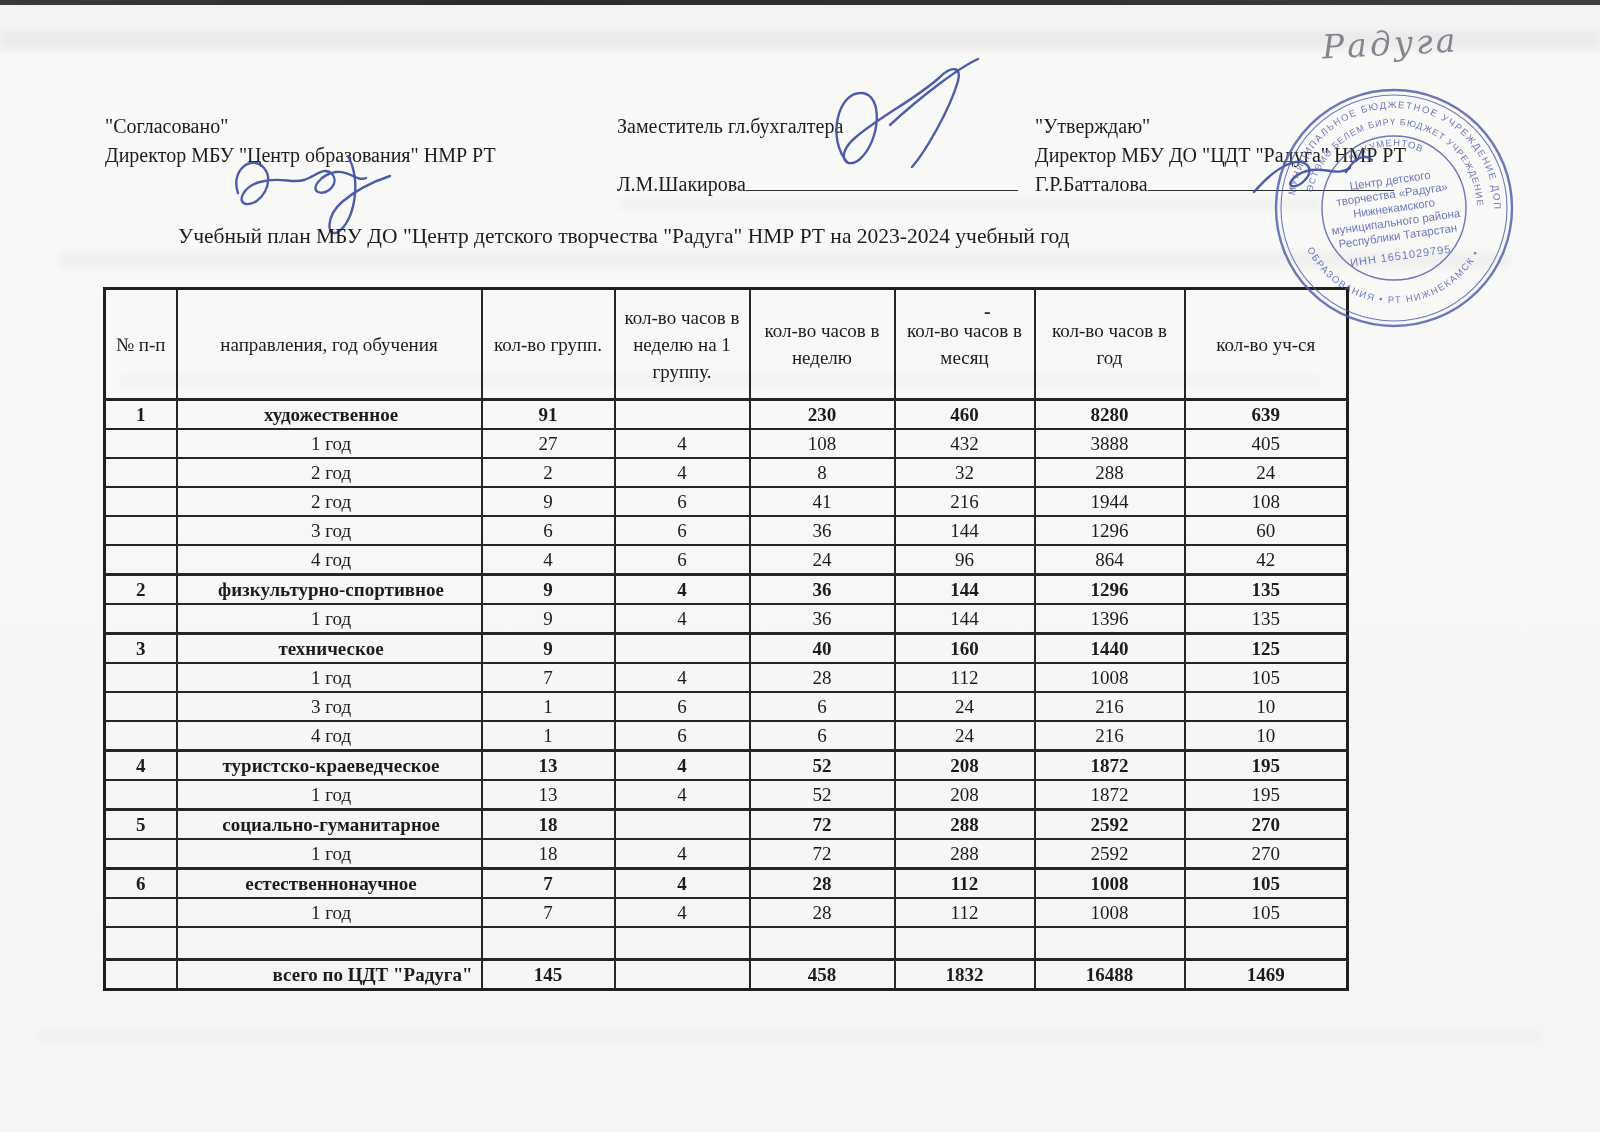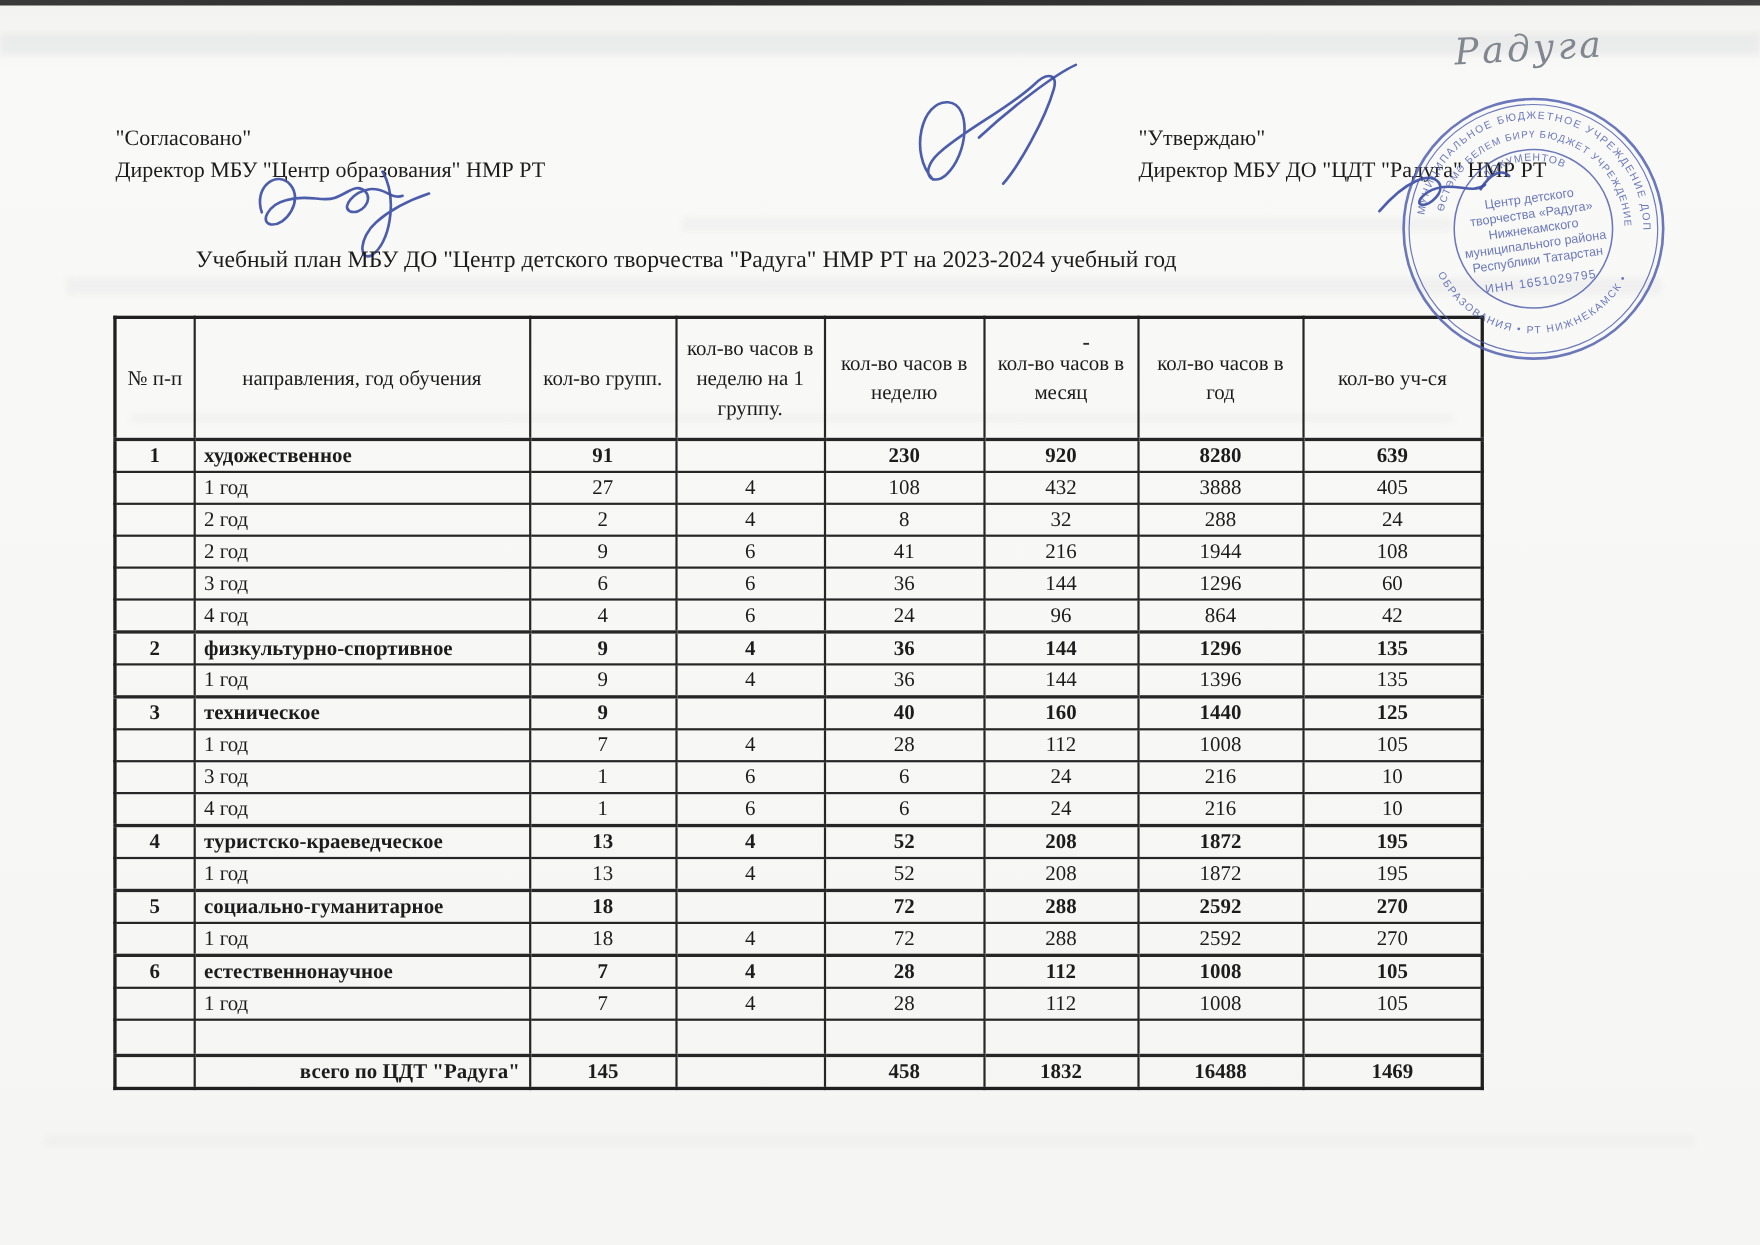--- a/index.html
+++ b/index.html
@@ -32,21 +32,21 @@
   }
   table.plan th{
     border:2px solid #262626;font-weight:normal;text-align:center;
     font-size:19px;line-height:27px;height:104px;padding:2px 6px;vertical-align:middle;
     border-bottom-width:3px;
   }
   table.plan td{
     border:2px solid #262626;font-size:19px;text-align:center;
     height:27px;padding:0 4px;vertical-align:middle;
   }
-  table.plan td.name{text-align:left;padding-left:8px;}
+  table.plan td.name{text-align:center;padding-left:8px;}
   table.plan tr.section td{font-weight:bold;border-top-width:3px;}
   table.plan tr.total td{font-weight:bold;border-top-width:3px;}
   table.plan tr.total td.name{text-align:right;padding-right:8px;}
   table.plan tr.blank td{height:30px;}
   .stamp{position:absolute;left:1266px;top:80px;opacity:.82;filter:blur(.35px);pointer-events:none;}
   .stamp circle{fill:none;stroke:#4d5cae;}
   .stamp text{fill:#4d5cae;font-family:"Liberation Sans","DejaVu Sans",sans-serif;}
 </style>
 </head>
 <body>
@@ -61,24 +61,33 @@
   <div class="noise" style="top:376px;left:120px;width:1200px;height:8px;opacity:.14"></div>
   <div class="noise" style="top:1032px;left:40px;width:1500px;height:10px;opacity:.14"></div>
 
   <div class="hand-note">Радуга</div>
 
   <div class="appr appr-left">
     <div>"Согласовано"</div>
     <div>Директор МБУ "Центр образования" НМР РТ</div>
   </div>
 
+  <div class="appr appr-mid">
+    <div>Заместитель гл.бухгалтера</div>
+    <div class="name-line">
+      <span>Л.М.Шакирова</span><span class="uline" style="width:272px"></span>
+    </div>
+  </div>
 
   <div class="appr appr-right">
     <div>"Утверждаю"</div>
     <div>Директор МБУ ДО "ЦДТ "Радуга" НМР РТ</div>
+    <div class="name-line">
+      <span>Г.Р.Батталова</span><span class="uline" style="width:246px"></span>
+    </div>
   </div>
 
   <svg class="sig" style="left:228px;top:138px" width="200" height="100" viewBox="0 0 200 100">
     <path d="M10 55 C2 32 24 16 36 30 C48 44 32 68 18 66 C8 64 16 48 32 44 C52 38 64 46 76 42 C88 38 96 28 104 36 C112 44 100 58 90 54 C82 50 94 36 108 34 C122 32 128 44 138 40"></path>
     <path d="M120 18 C134 44 126 84 110 94 C98 100 98 78 114 64 C130 50 150 42 162 38"></path>
   </svg>
   <svg class="sig" style="left:770px;top:55px" width="230" height="130" viewBox="0 0 230 130">
     <path d="M78 108 C56 84 68 36 92 38 C114 40 110 86 90 104 C76 116 64 100 86 82 C112 60 146 44 170 22 C182 10 192 12 188 26 C180 54 156 96 142 112"></path>
     <path d="M120 70 C150 42 190 12 208 4"></path>
   </svg>
@@ -114,21 +123,21 @@
           <th>кол-во уч-ся</th>
         </tr>
     </thead>
     <tbody>
         <tr class="section">
           <td>1</td>
           <td class="name">художественное</td>
           <td>91</td>
           <td></td>
           <td>230</td>
-          <td>920</td>
+          <td>460</td>
           <td>8280</td>
           <td>639</td>
         </tr>
         <tr>
           <td></td>
           <td class="name">1 год</td>
           <td>27</td>
           <td>4</td>
           <td>108</td>
           <td>432</td>

